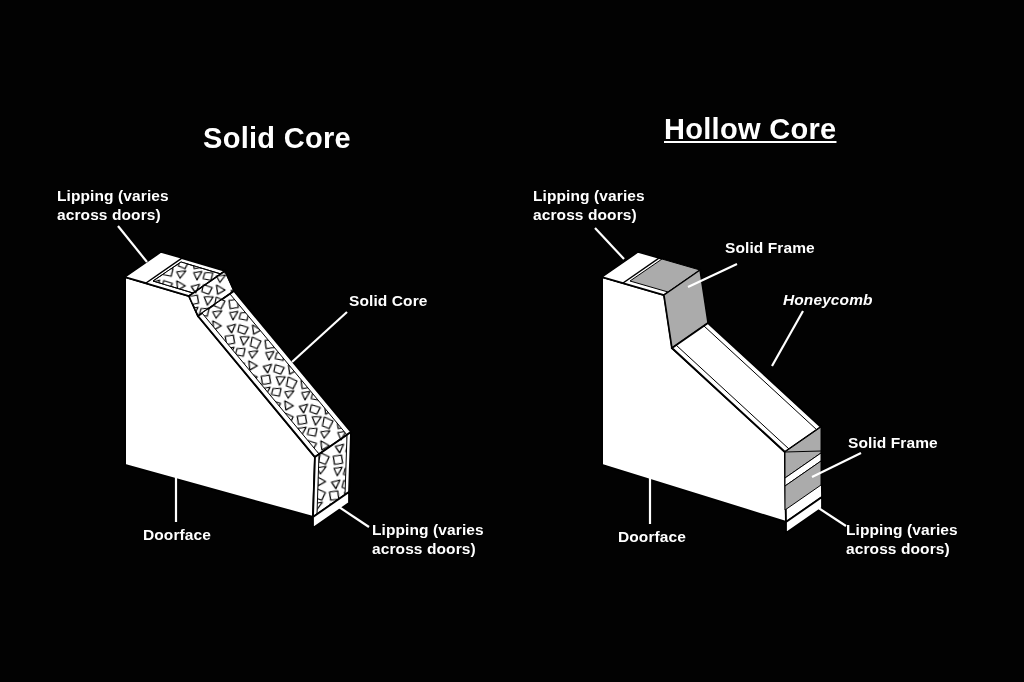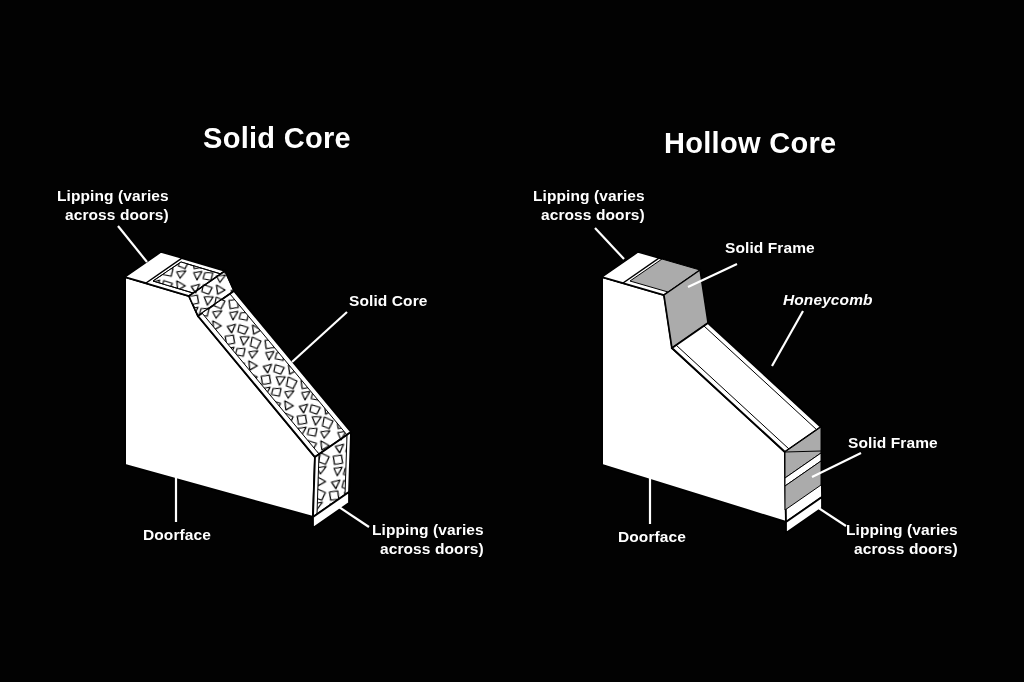--- a/index.html
+++ b/index.html
@@ -20,21 +20,20 @@
     white-space:nowrap;
   }
   .label{
     position:absolute;
     color:#fff;
     font-size:15.5px;
     font-weight:600;
     line-height:19px;
     letter-spacing:.1px;
     white-space:pre-line;
-    text-align:right;
   }
 </style>
 </head>
 <body>
 
 <div class="title" style="left:203px;top:122px;">Solid Core</div>
 
 <svg class="diagram-svg" style="left:0;" width="512" height="682" viewBox="0 0 512 682">
   <defs>
     <pattern id="chip" width="40" height="36" patternUnits="userSpaceOnUse" patternTransform="rotate(6)">
@@ -83,21 +82,21 @@
   </g>
 </svg>
 
 <div class="label" style="left:57px;top:186px;">Lipping (varies
 across doors)</div>
 <div class="label" style="left:349px;top:291px;">Solid Core</div>
 <div class="label" style="left:143px;top:525px;">Doorface</div>
 <div class="label" style="left:372px;top:520px;">Lipping (varies
 across doors)</div>
 
-<div class="title" style="left:664px;top:127px;">Hollow Core</div>
+<div class="title" style="left:664px;top:113px;text-decoration:underline;">Hollow Core</div>
 
 <svg class="diagram-svg" style="left:512px;" width="512" height="682" viewBox="0 0 512 682">
   <g transform="translate(78,237)">
 
     <polygon points="12,40 74,58 82,111 195,215 196,285 12,228" fill="#ffffff" stroke="#000" stroke-width="2"></polygon>
 
     <polygon points="12,40 48,15 110,33 74,58" fill="#ffffff" stroke="#000" stroke-width="1.8"></polygon>
 
     <polygon points="12,40 48,15 69,21 33,46" fill="#ffffff" stroke="#000" stroke-width="1.5"></polygon>
 

